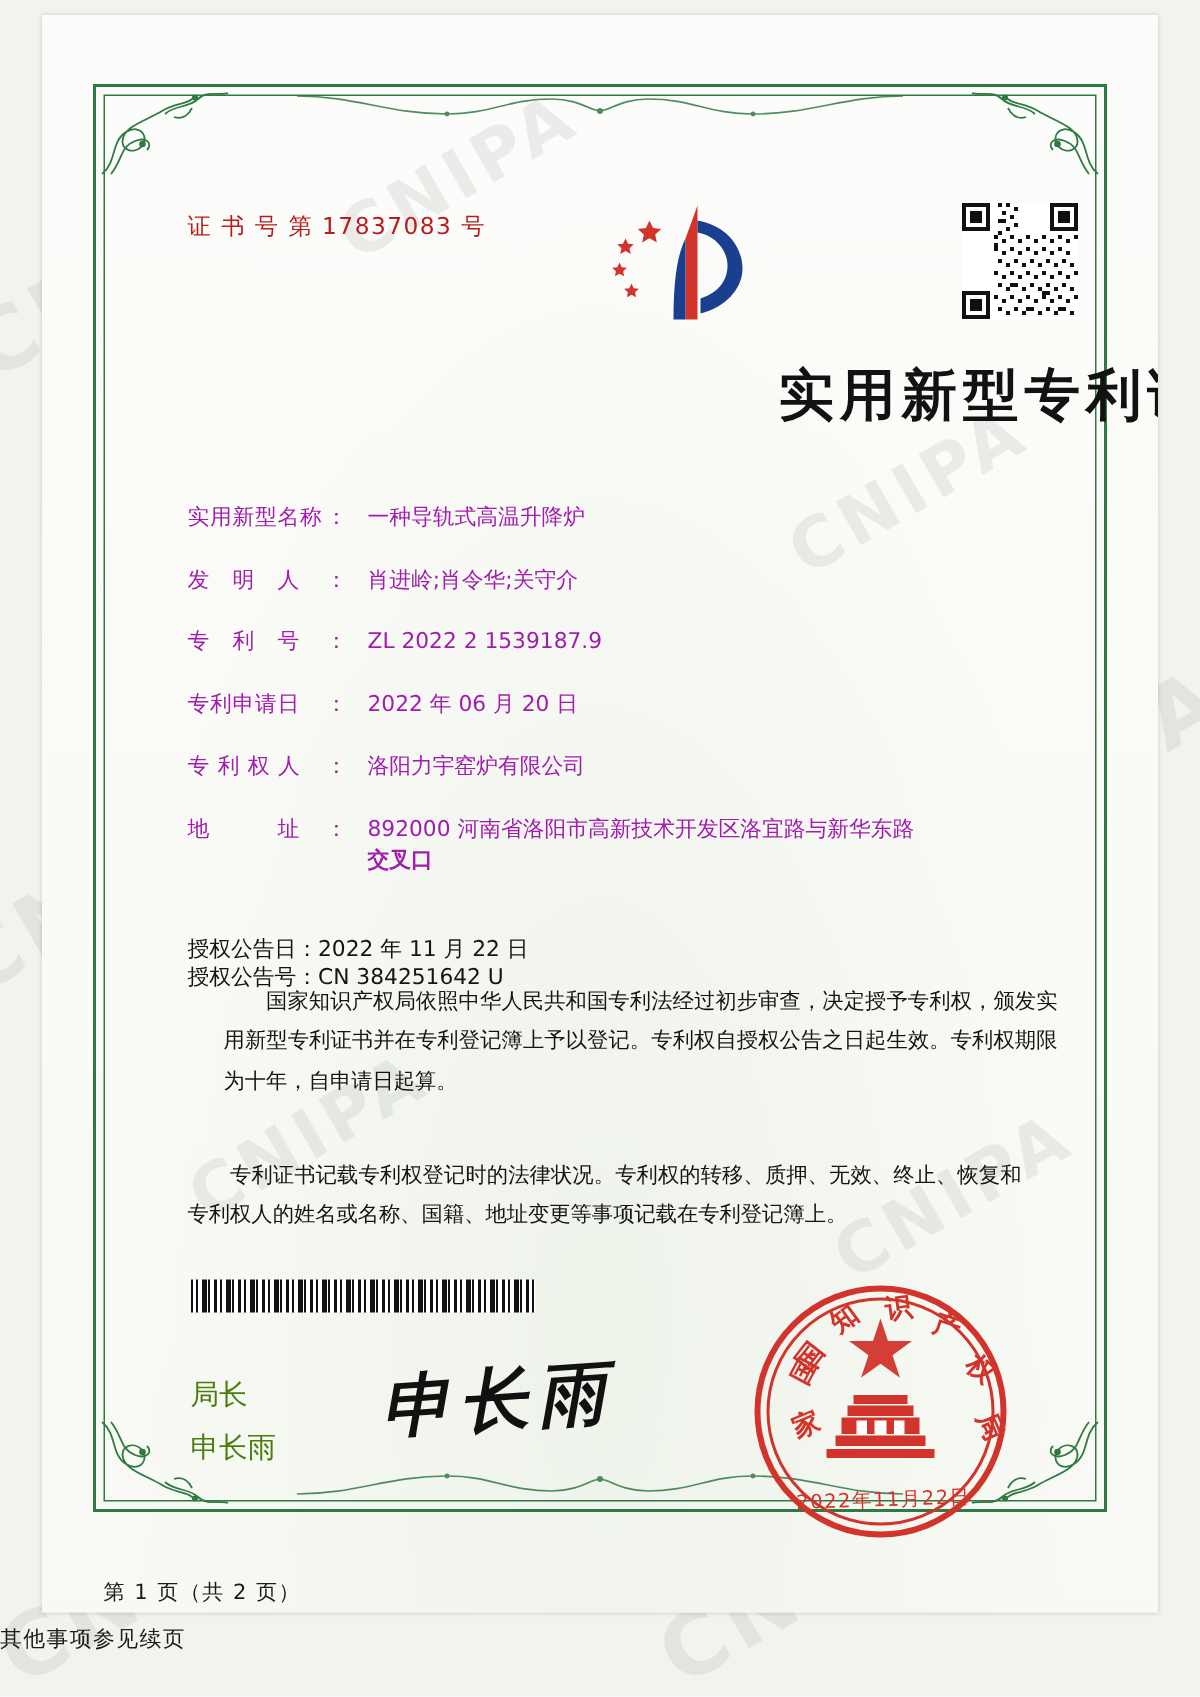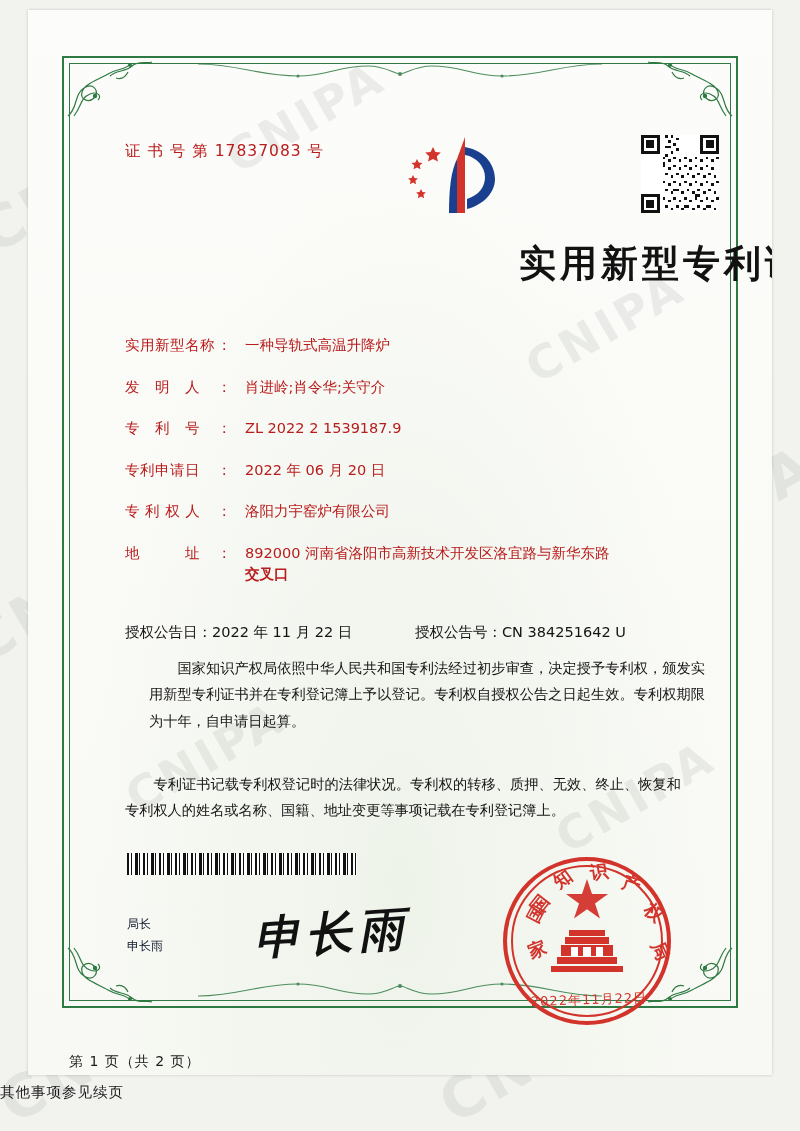--- a/index.html
+++ b/index.html
@@ -137,21 +137,21 @@
     color: #121212;
     font-family: "DejaVu Sans", "Liberation Sans", sans-serif;
   }
 
   .fields {
     position: absolute;
     left: 56px;
     top: 272px;
     width: 560px;
     font-size: 14.5px;
-    color: #b91c1c;
+    color: #a21caf;
   }
   .field-row {
     display: flex;
     margin-bottom: 20.5px;
     line-height: 1.45;
   }
   .field-label {
     width: 92px;
     flex: none;
     letter-spacing: 0.5px;
@@ -161,20 +161,21 @@
   .field-value .line2 { display: block; font-weight: bold; }
 
   .pubrow {
     position: absolute;
     left: 56px;
     top: 560px;
     width: 570px;
     font-size: 14.5px;
     color: #141414;
     display: flex;
+    flex-direction: column;
   }
   .pubrow .pub-date { width: 290px; }
 
   .para {
     position: absolute;
     left: 56px;
     width: 556px;
     font-size: 14.2px;
     line-height: 1.85;
     color: #141414;
@@ -196,23 +197,23 @@
         #111 0px, #111 2px, #fff 2px, #fff 4px,
         #111 4px, #111 5px, #fff 5px, #fff 8px,
         #111 8px, #111 11px, #fff 11px, #fff 12px,
         #111 12px, #111 13px, #fff 13px, #fff 16px);
   }
 
   .sign-block {
     position: absolute;
     left: 58px;
     top: 850px;
-    font-size: 12px;
+    font-size: 19px;
     line-height: 1.85;
-    color: #0f172a;
+    color: #4d7c0f;
   }
   .signature {
     position: absolute;
     left: 185px;
     top: 840px;
     font-size: 46px;
     font-family: "DejaVu Serif", "Liberation Serif", serif;
     font-style: italic;
     font-weight: bold;
     color: #111;

